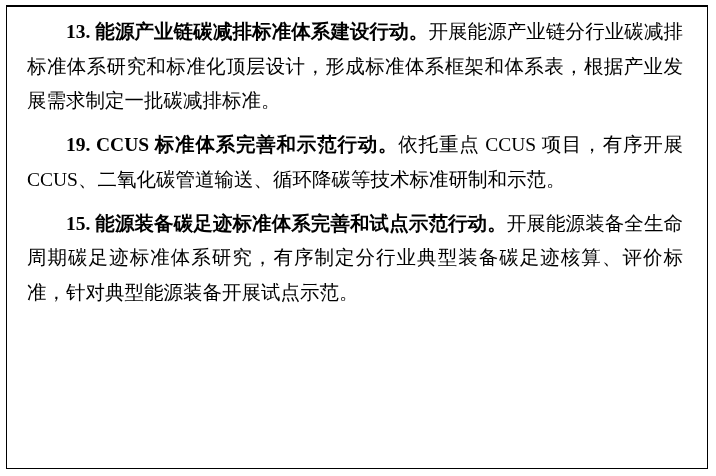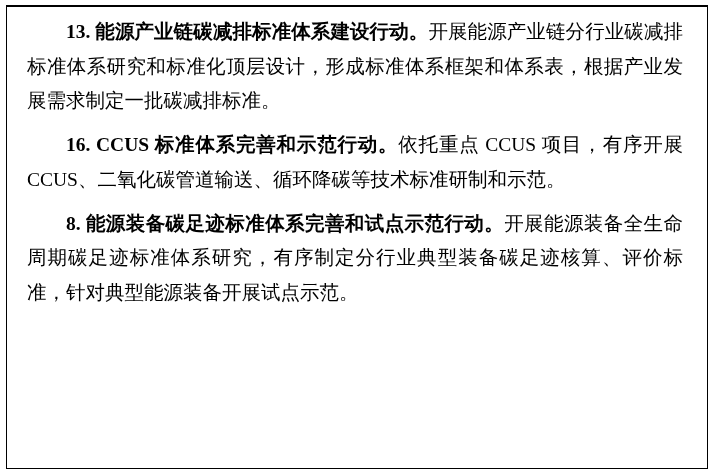--- a/index.html
+++ b/index.html
@@ -57,18 +57,18 @@
 </style>
 </head>
 <body>
 
 <div class="box">
   <div class="title-rule"></div>
   <div class="content">
 
     <p class="para"><span class="lead">13. 能源产业链碳减排标准体系建设行动。</span><span>开展能源产业链分行业碳减排标准体系研究和标准化顶层设计，形成标准体系框架和体系表，根据产业发展需求制定一批碳减排标准。</span></p>
 
-    <p class="para"><span class="lead">16. CCUS 标准体系完善和示范行动。</span><span>依托重点 CCUS 项目，有序开展 CCUS、二氧化碳管道输送、循环降碳等技术标准研制和示范。</span></p>
+    <p class="para"><span class="lead">19. CCUS 标准体系完善和示范行动。</span><span>依托重点 CCUS 项目，有序开展 CCUS、二氧化碳管道输送、循环降碳等技术标准研制和示范。</span></p>
 
-    <p class="para"><span class="lead">8. 能源装备碳足迹标准体系完善和试点示范行动。</span><span>开展能源装备全生命周期碳足迹标准体系研究，有序制定分行业典型装备碳足迹核算、评价标准，针对典型能源装备开展试点示范。</span></p>
+    <p class="para"><span class="lead">15. 能源装备碳足迹标准体系完善和试点示范行动。</span><span>开展能源装备全生命周期碳足迹标准体系研究，有序制定分行业典型装备碳足迹核算、评价标准，针对典型能源装备开展试点示范。</span></p>
 
   </div>
 </div>
 
 </body></html>

